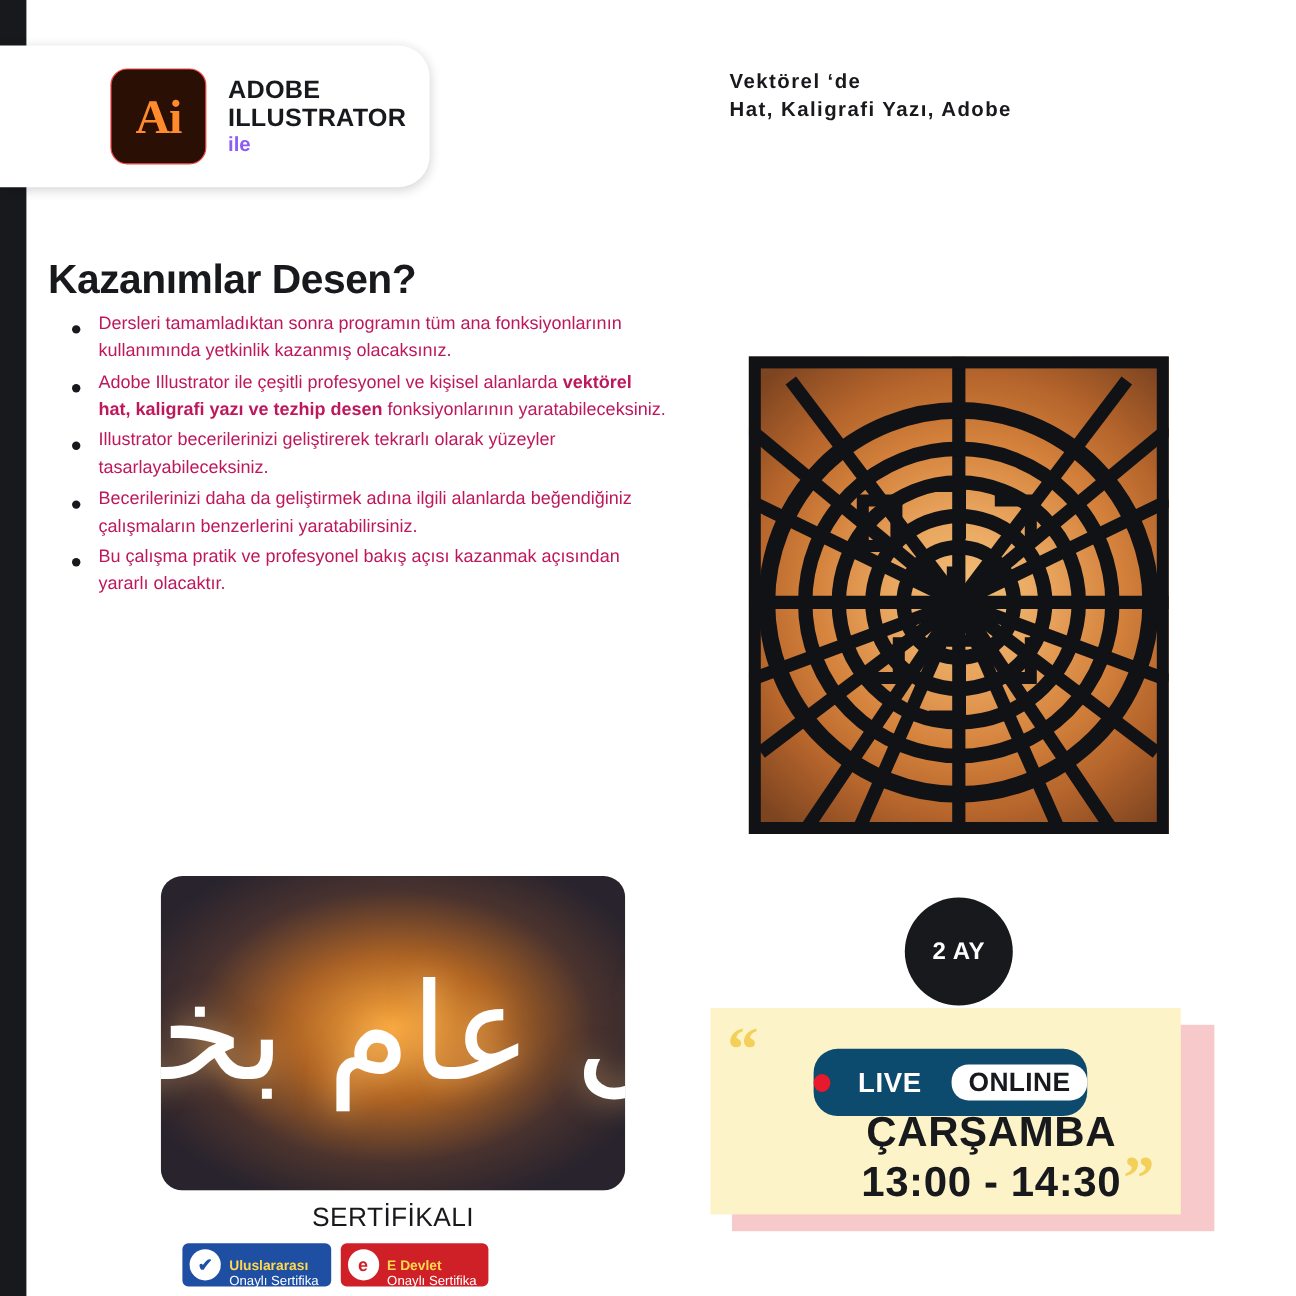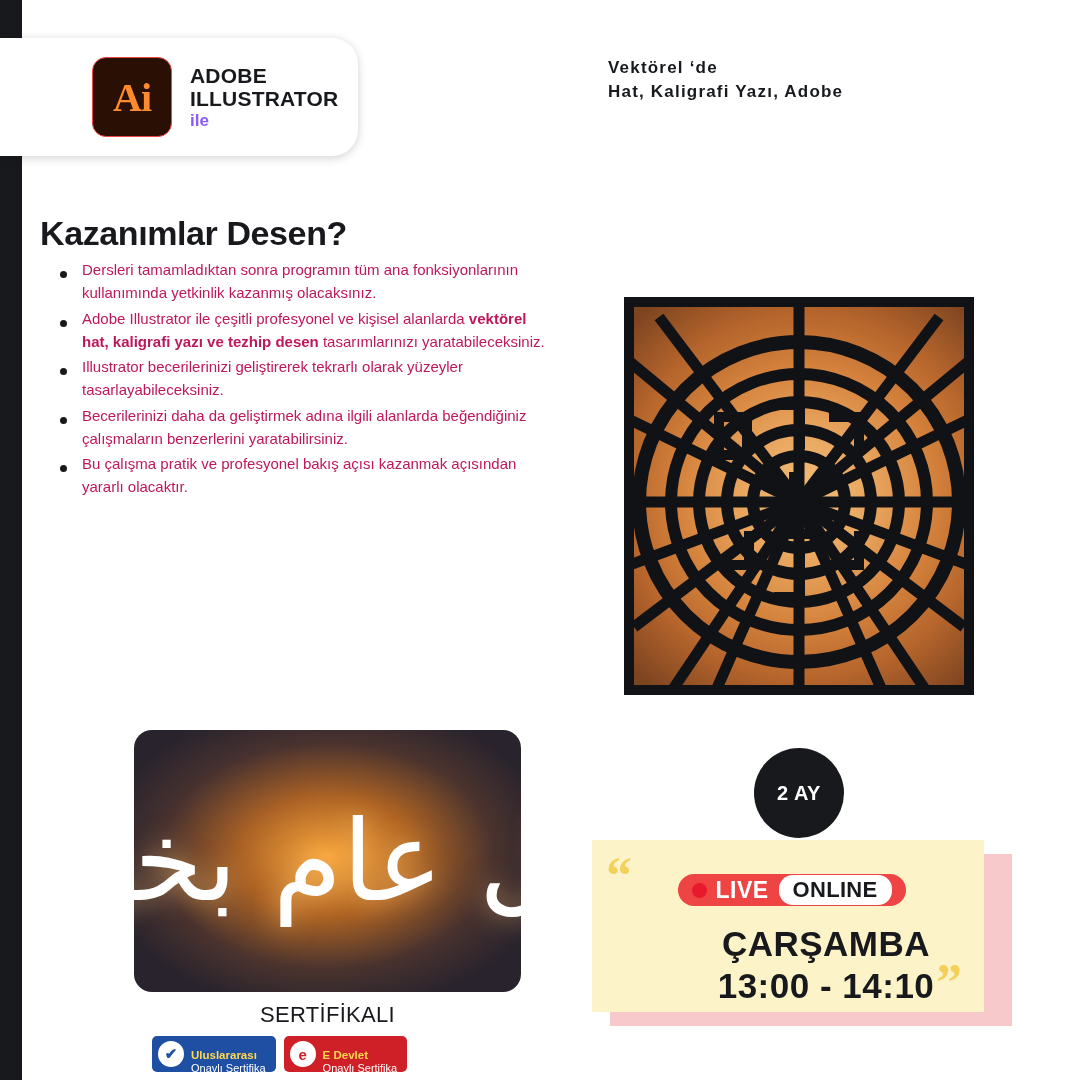--- a/index.html
+++ b/index.html
@@ -168,22 +168,22 @@
   }
   .quote-open, .quote-close {
     position: absolute; font-size: 52px; font-weight: bold; color: #f2d05a;
     font-family: "Liberation Serif", serif; line-height: .6;
   }
   .quote-open { left: 14px; top: 20px; }
   .quote-close { right: 22px; bottom: 14px; }
 
   .live-pill {
     position: absolute; left: 86px; top: 34px;
-    width: 228px; height: 32px; border-radius: 20px; background: #ef4444;
-    display: flex; align-items: center; justify-content: center; gap: 0;
+    width: 228px; height: 56px; border-radius: 20px; background: #0c4a6e;
+    display: flex; align-items: center; justify-content: center; gap: 15px;
   }
   .live-dot {
     width: 15px; height: 15px; border-radius: 50%; background: #e8192c;
     margin-right: 8px;
   }
   .live-left { color: #fff; font-weight: bold; font-size: 23px; letter-spacing: .5px; }
   .live-right {
     margin-left: 10px;
     background: #fff; color: #17191c; font-weight: bold; font-size: 22px;
     border-radius: 14px; padding: 2px 14px; letter-spacing: .3px;
@@ -216,21 +216,21 @@
     <div>Hat, Kaligrafi Yazı, Adobe</div>
   </div>
 
   <div class="headline">Kazanımlar Desen?</div>
 
   <ul class="bullets">
     <li>
       <span>Dersleri tamamladıktan sonra programın tüm ana fonksiyonlarının kullanımında yetkinlik kazanmış olacaksınız.</span><b></b><span></span>
     </li>
     <li>
-      <span>Adobe Illustrator ile çeşitli profesyonel ve kişisel alanlarda </span><b>vektörel hat, kaligrafi yazı ve tezhip desen</b><span> tasarımlarınızı yaratabileceksiniz.</span>
+      <span>Adobe Illustrator ile çeşitli profesyonel ve kişisel alanlarda </span><b>vektörel hat, kaligrafi yazı ve tezhip desen</b><span> fonksiyonlarının yaratabileceksiniz.</span>
     </li>
     <li>
       <span>Illustrator becerilerinizi geliştirerek tekrarlı olarak yüzeyler tasarlayabileceksiniz.</span><b></b><span></span>
     </li>
     <li>
       <span>Becerilerinizi daha da geliştirmek adına ilgili alanlarda beğendiğiniz çalışmaların benzerlerini yaratabilirsiniz.</span><b></b><span></span>
     </li>
     <li>
       <span>Bu çalışma pratik ve profesyonel bakış açısı kazanmak açısından yararlı olacaktır.</span><b></b><span></span>
     </li>
@@ -312,18 +312,18 @@
   <div class="sched-wrap">
     <div class="sched-pinkframe"></div>
     <div class="sched-card">
       <div class="quote-open">“</div>
       <div class="live-pill">
         <div class="live-dot"></div>
         <div class="live-left">LIVE</div>
         <div class="live-right">ONLINE</div>
       </div>
       <div class="sched-day">ÇARŞAMBA</div>
-      <div class="sched-time">13:00 - 14:10</div>
+      <div class="sched-time">13:00 - 14:30</div>
       <div class="quote-close">”</div>
     </div>
   </div>
 
 </div>
 
 </body></html>

